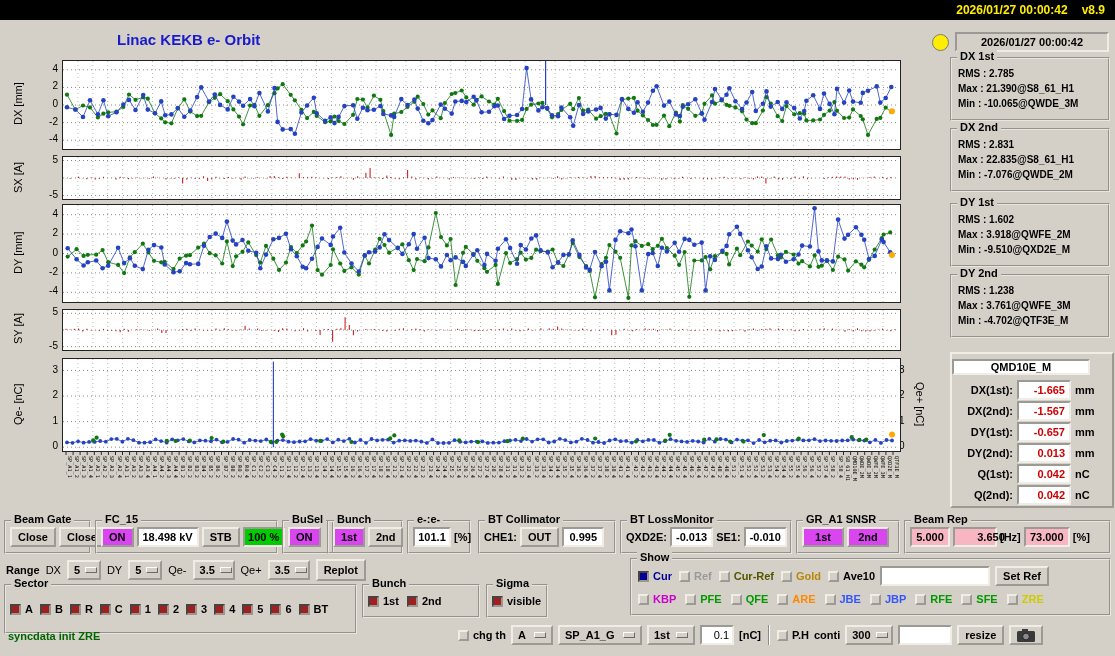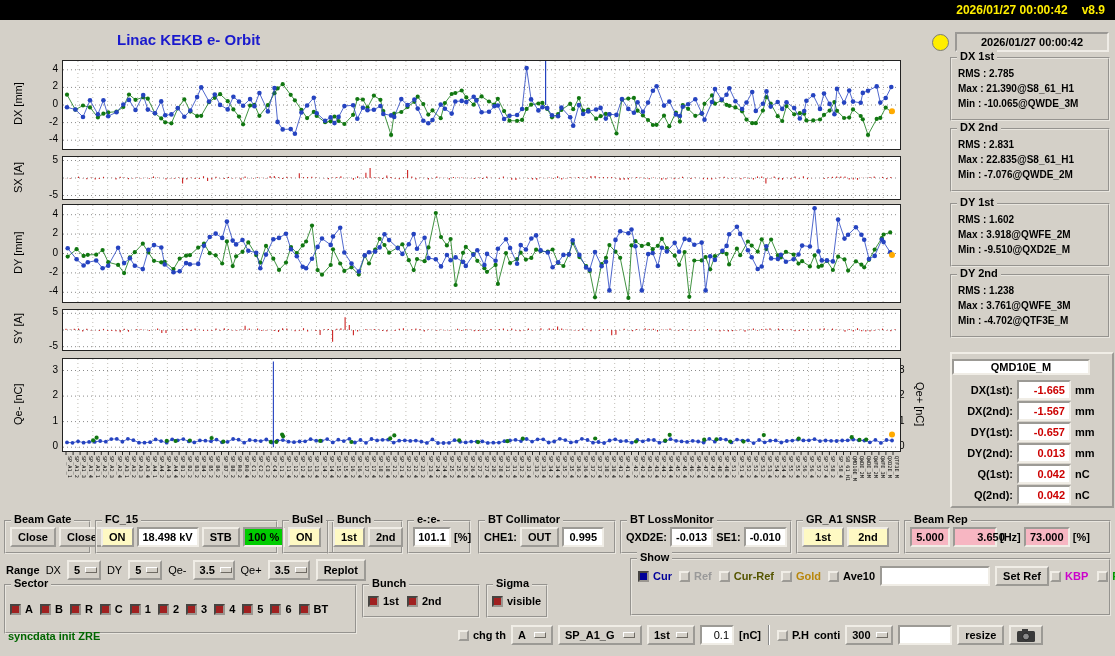--- a/index.html
+++ b/index.html
@@ -18,21 +18,21 @@
   .tsbox{position:absolute;left:955px;top:32px;width:150px;height:16px;border:2px inset #efece6;
     background:#d4d0c8;font-weight:bold;font-size:11px;display:flex;align-items:center;justify-content:center;}
   .frame{position:absolute;border:2px groove #e9e6df;box-sizing:border-box;}
   .frame-label{position:absolute;top:-9px;left:5px;background:#d4d0c8;padding:0 3px;
     font-weight:bold;font-size:11px;white-space:nowrap;z-index:2;}
   .hrow{position:absolute;display:flex;align-items:center;}
   .grp-content{display:flex;align-items:center;gap:3px;padding:4px 4px;height:100%;box-sizing:border-box;}
   .btn{display:inline-flex;align-items:center;justify-content:center;border:2px outset #f0ede6;
     background:#d4d0c8;font-weight:bold;font-size:11px;padding:0 6px;height:20px;box-sizing:border-box;
     white-space:nowrap;font-family:"Liberation Sans",sans-serif;}
-  .btn.green{background:#fef9c3;}
+  .btn.green{background:#d946ef;}
   .display{display:inline-flex;align-items:center;justify-content:center;border:2px inset #f0ede6;
     background:#fff;font-weight:bold;font-size:11px;padding:0 4px;height:20px;box-sizing:border-box;white-space:nowrap;}
   .display.green{background:#00cc00;}
   .display.pink{background:#f7b6c2;}
   .red-text{color:#cc0000;}
   .lbl{font-size:11px;white-space:nowrap;}
   .bold{font-weight:bold;}
   .optmenu{display:inline-flex;align-items:center;justify-content:space-between;border:2px outset #f0ede6;
     background:#d4d0c8;font-weight:bold;font-size:11px;padding:0 5px;height:20px;box-sizing:border-box;gap:5px;white-space:nowrap;}
   .opt-mark{width:10px;height:4px;border-top:1px solid #fff;border-left:1px solid #fff;
@@ -2064,21 +2064,21 @@
   <div class="grp-content" id="sigma-items">
       <label class="cb-item">
         <span class="checkbox checked" style="background: rgb(160, 32, 32);"></span>
         <span class="cb-text" style="color: rgb(0, 0, 0);">visible</span>
       </label>
     </div>
 </div>
 
 <div class="frame" style="left:630px;top:558px;width:481px;height:58px;">
   <span class="frame-label">Show</span>
-  <div style="display:flex;flex-direction:row;gap:1px;padding:6px 6px 2px 6px;">
+  <div style="display:flex;flex-direction:column;gap:7px;padding:6px 6px 2px 6px;">
     <div style="display:flex;align-items:center;gap:5px;">
       <span class="cb-row" id="show-row1" style="gap:7px;">
           <label class="cb-item">
             <span class="checkbox checked" style="background: rgb(0, 0, 153);"></span>
             <span class="cb-text" style="color: rgb(0, 0, 153);">Cur</span>
           </label>
           <label class="cb-item">
             <span class="checkbox"></span>
             <span class="cb-text" style="color: rgb(153, 153, 153);">Ref</span>
           </label>

